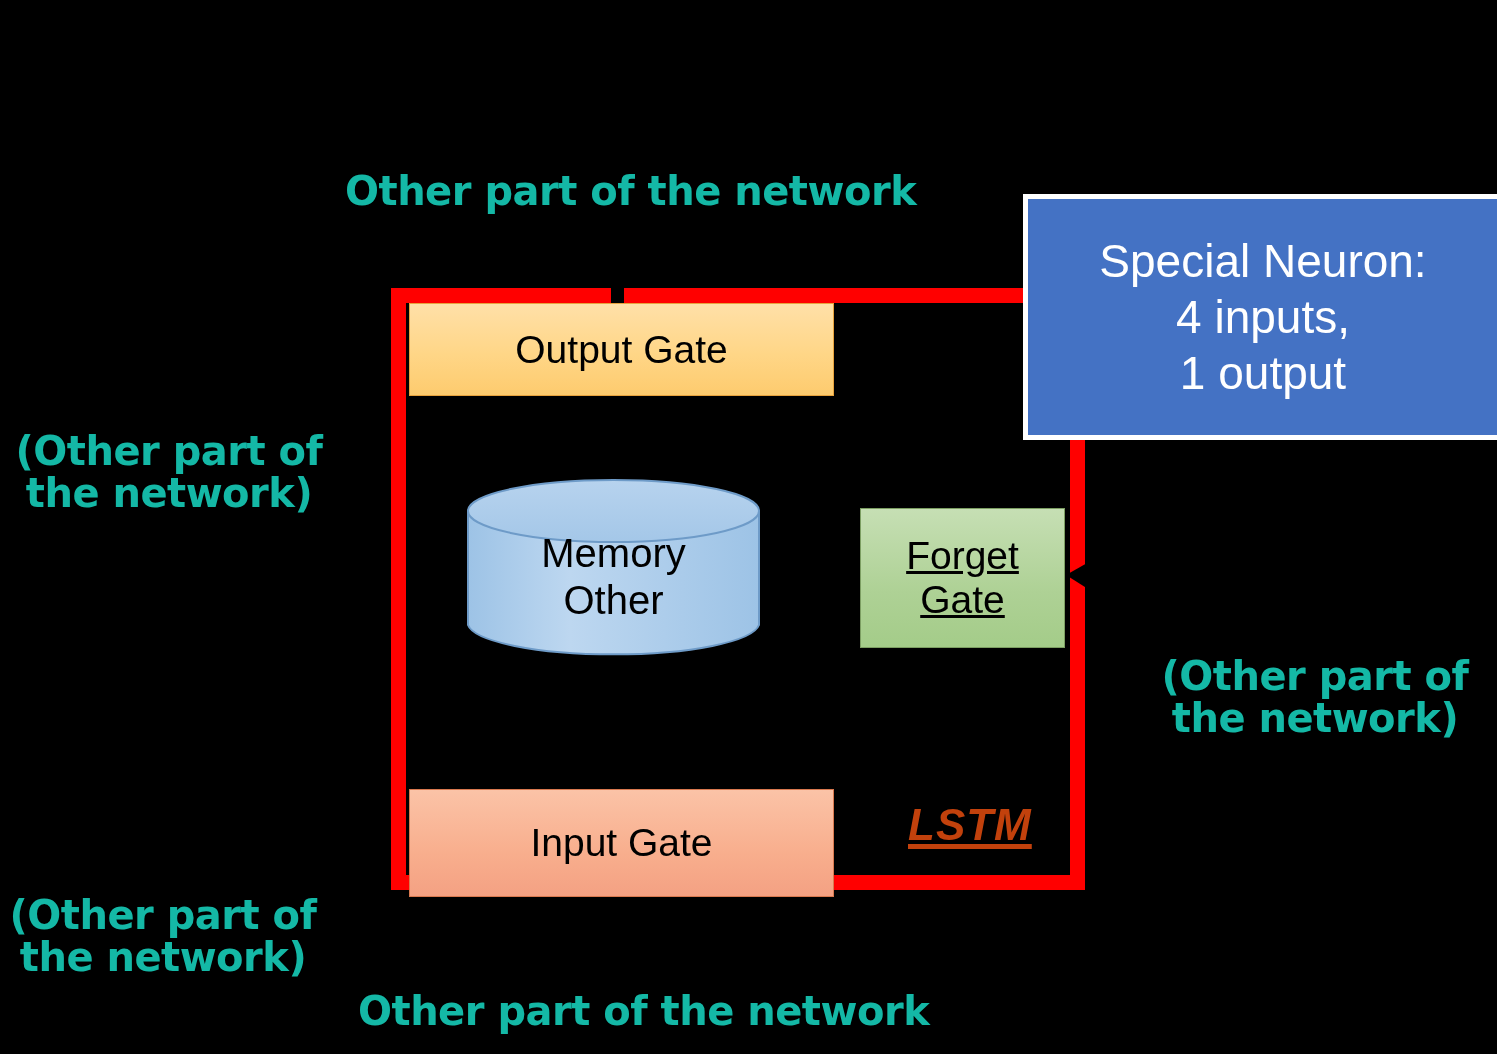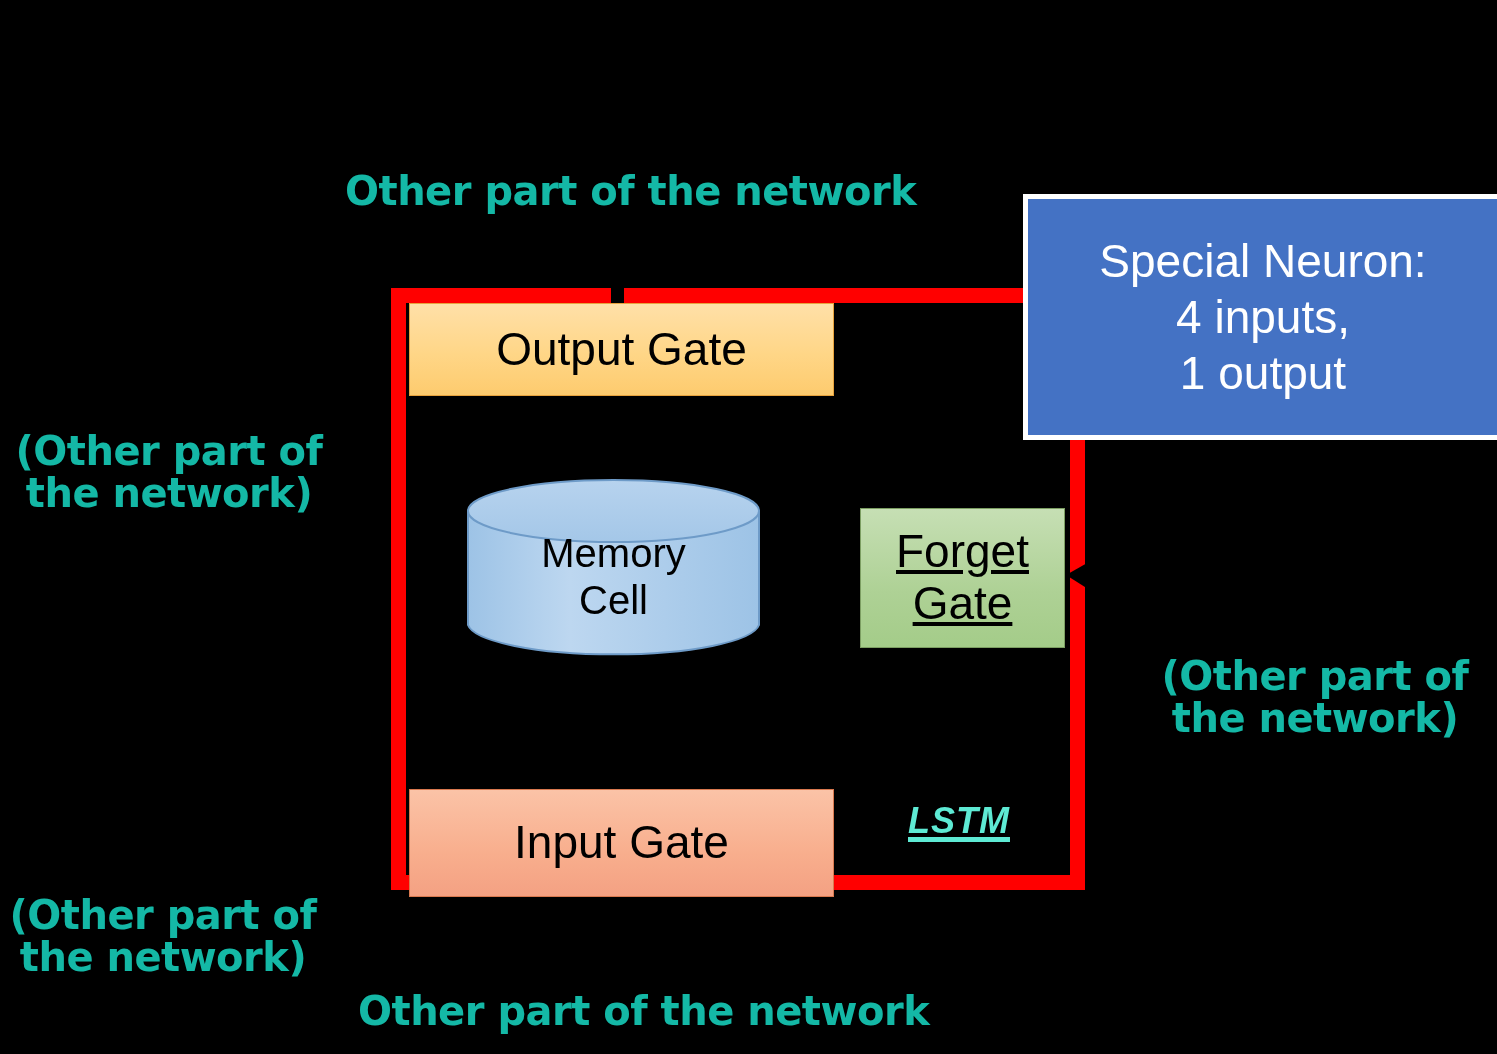--- a/index.html
+++ b/index.html
@@ -44,21 +44,21 @@
   
   .gate {
     position: absolute;
     box-sizing: border-box;
     display: flex;
     align-items: center;
     justify-content: center;
     text-align: center;
     color: #000000;
     font-family: "Liberation Sans", sans-serif;
-    font-size: 46px;
+    font-size: 39px;
     line-height: 1.12;
   }
 
   #output-gate {
     left: 409px;
     top: 303px;
     width: 425px;
     height: 93px;
     background: linear-gradient(to bottom, #FFE0A8 0%, #FFD687 55%, #FDCB6E 100%);
     border: 1px solid #E8A33D;
@@ -129,25 +129,25 @@
     align-items: center;
     justify-content: center;
     white-space: pre-line;
   }
 
   
   #lstm-caption {
     position: absolute;
     left: 908px;
     top: 800px;
-    color: #5eead4;
+    color: #c2410c;
     font-family: "Liberation Sans", sans-serif;
     font-weight: bold;
     font-style: italic;
-    font-size: 36px;
+    font-size: 44px;
     text-decoration: underline;
     text-decoration-thickness: 5px;
     text-underline-offset: 4px;
     letter-spacing: 1px;
   }
 
   
   #connectors {
     position: absolute;
     left: 0;
@@ -223,21 +223,21 @@
           <stop offset="0%" stop-color="#B7D3EE"></stop>
           <stop offset="100%" stop-color="#A4C7E8"></stop>
         </linearGradient>
       </defs>
 
       <path d="M2,33 L2,147 A146,32 0 0 0 293,147 L293,33 Z" fill="url(#cylBody)" stroke="#6E9BC8" stroke-width="2"></path>
 
       <ellipse cx="147.5" cy="33" rx="145.5" ry="31" fill="url(#cylTop)" stroke="#6E9BC8" stroke-width="2"></ellipse>
     </svg>
     <div id="memory-cell-label">Memory
-Cell</div>
+Other</div>
   </div>
 
   <div id="special-neuron">
     <span>Special Neuron:
 4 inputs,
 1 output</span>
   </div>
 
   <div id="lstm-caption">LSTM</div>
 

